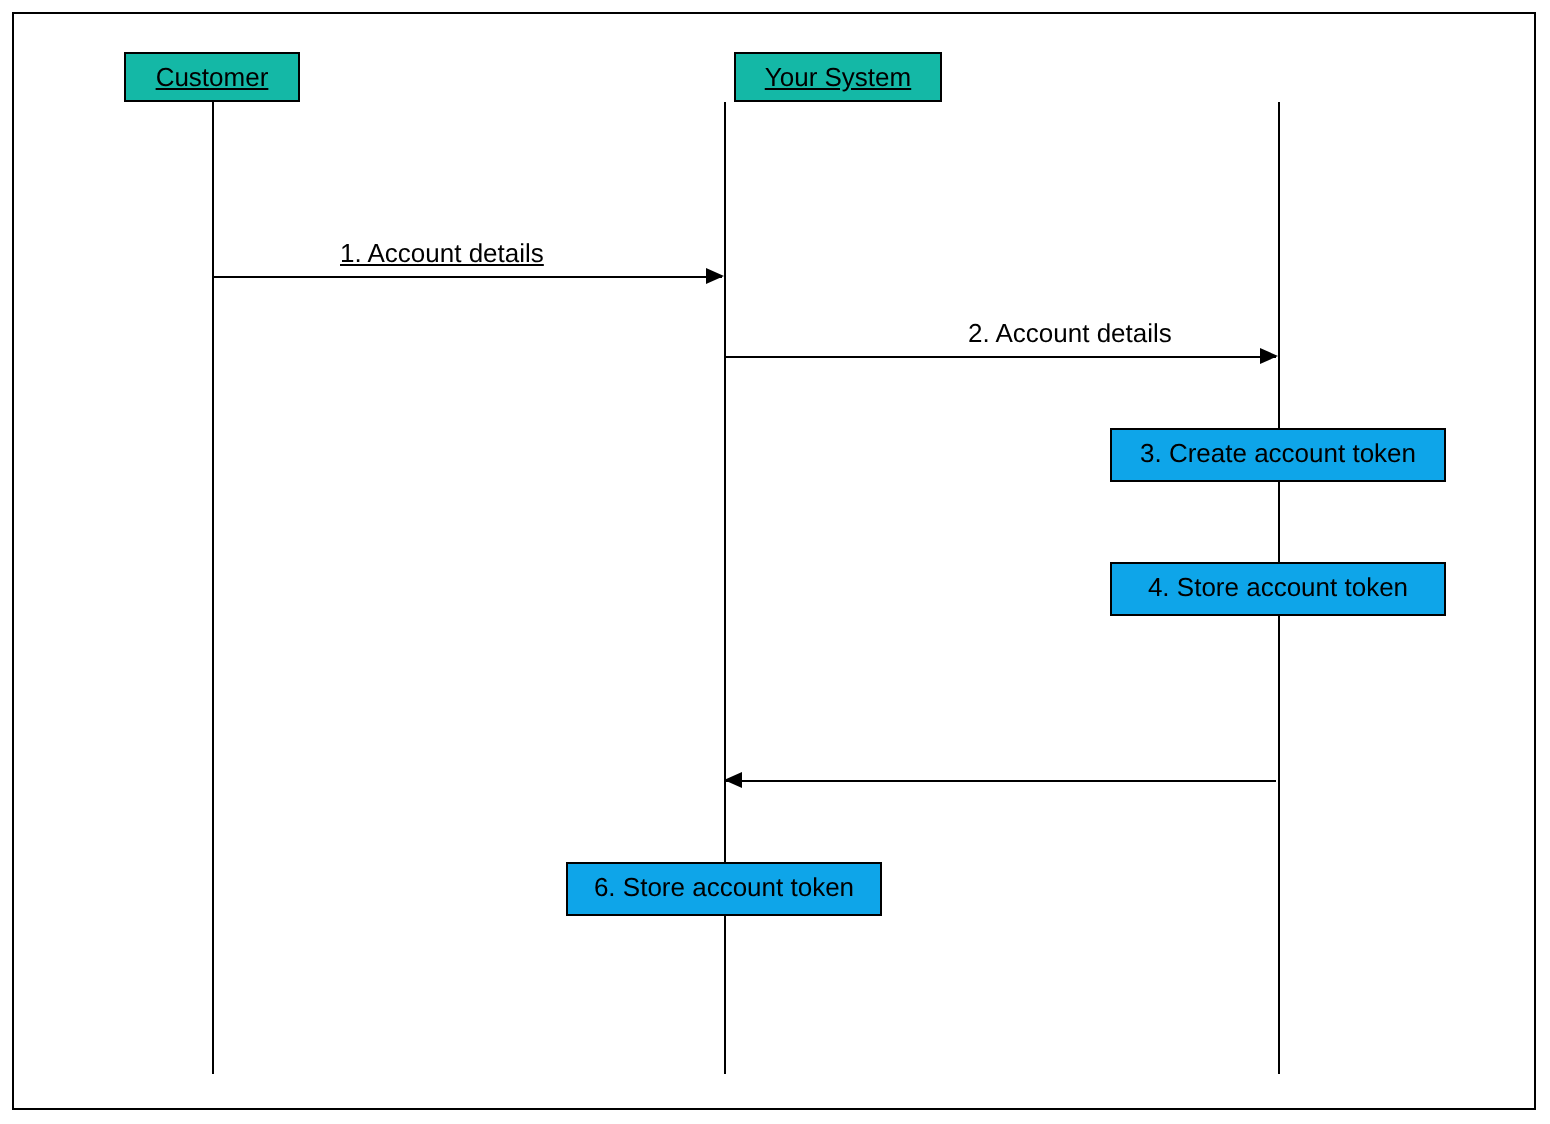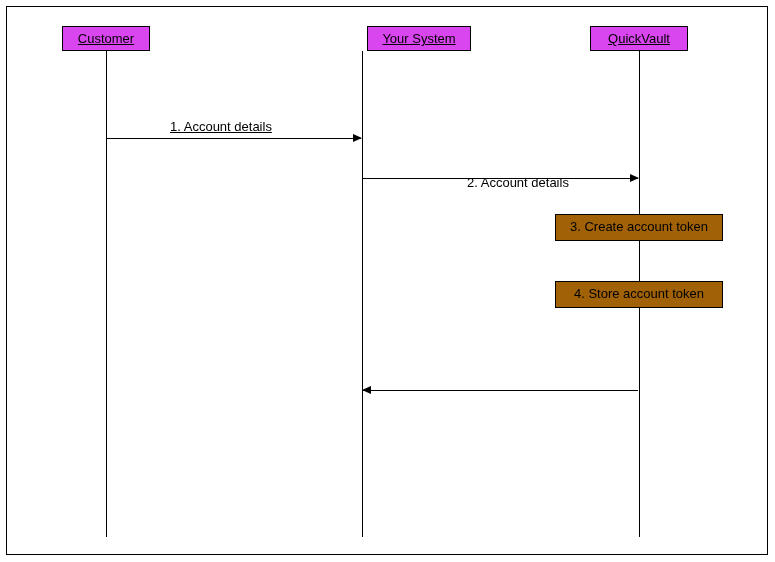--- a/index.html
+++ b/index.html
@@ -20,21 +20,21 @@
     left: 6px;
     top: 6px;
     width: 762px;
     height: 549px;
     border: 1px solid #000;
     box-sizing: border-box;
   }
   .participant {
     position: absolute;
     border: 1px solid #000;
-    background: #d946ef;
+    background: #14b8a6;
     text-align: center;
     padding: 4px 12px;
     text-decoration: underline;
     box-sizing: border-box;
     white-space: nowrap;
   }
   .lifeline {
     position: absolute;
     width: 1px;
     background: #000;
@@ -67,50 +67,50 @@
     border-bottom: 4.5px solid transparent;
   }
   .msg-label {
     position: absolute;
     white-space: nowrap;
     background: transparent;
   }
   .step-box {
     position: absolute;
     border: 1px solid #000;
-    background: #a16207;
+    background: #0ea5e9;
     padding: 4px 10px;
     box-sizing: border-box;
     text-align: center;
     line-height: 1.3;
   }
 </style>
 </head>
 <body>
 
 <div class="canvas">
   <div class="frame"></div>
 
   <div class="participant" style="left:62px; top:26px; width:88px;">Customer</div>
 
   <div class="participant" style="left:319px; top:26px; width:104px;margin-left:48px;">Your System</div>
 
-  <div class="participant" style="left:590px; top:26px; width:98px;">QuickVault</div>
 
   <div class="lifeline" style="left:106px; top:51px; height:486px;"></div>
   <div class="lifeline" style="left:362px; top:51px; height:486px;"></div>
   <div class="lifeline" style="left:639px; top:51px; height:486px;"></div>
 
   <div class="message arrow-right" style="left:107px; top:138px; width:254px;"></div>
   <div class="msg-label" style="left:170px; top:119px;text-decoration:underline;">1. Account details</div>
 
   <div class="message arrow-right" style="left:363px; top:178px; width:275px;"></div>
-  <div class="msg-label" style="left:467px; top:159px;margin-top:16px;">2. Account details</div>
+  <div class="msg-label" style="left:484px; top:159px;">2. Account details</div>
 
   <div class="step-box" style="left:555px; top:214px; width:168px;">3. Create account token</div>
 
   <div class="step-box" style="left:555px; top:281px; width:168px;">
     <div>4. Store account token</div>
   </div>
 
   <div class="message arrow-left" style="left:363px; top:390px; width:275px;"></div>
 
+  <div class="step-box" style="left:283px; top:431px; width:158px;">6. Store account token</div>
 </div>
 
 </body></html>

